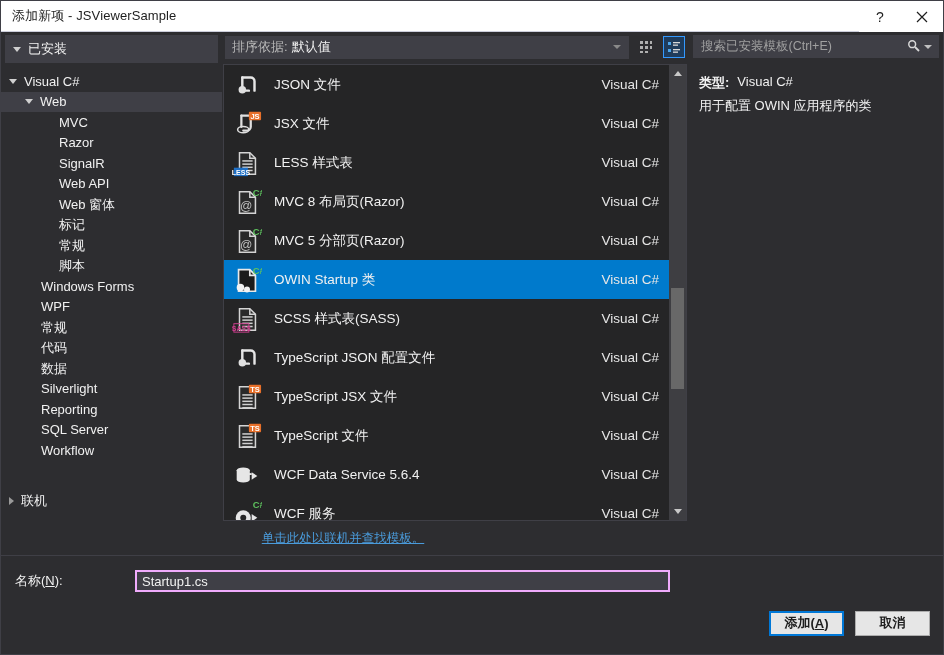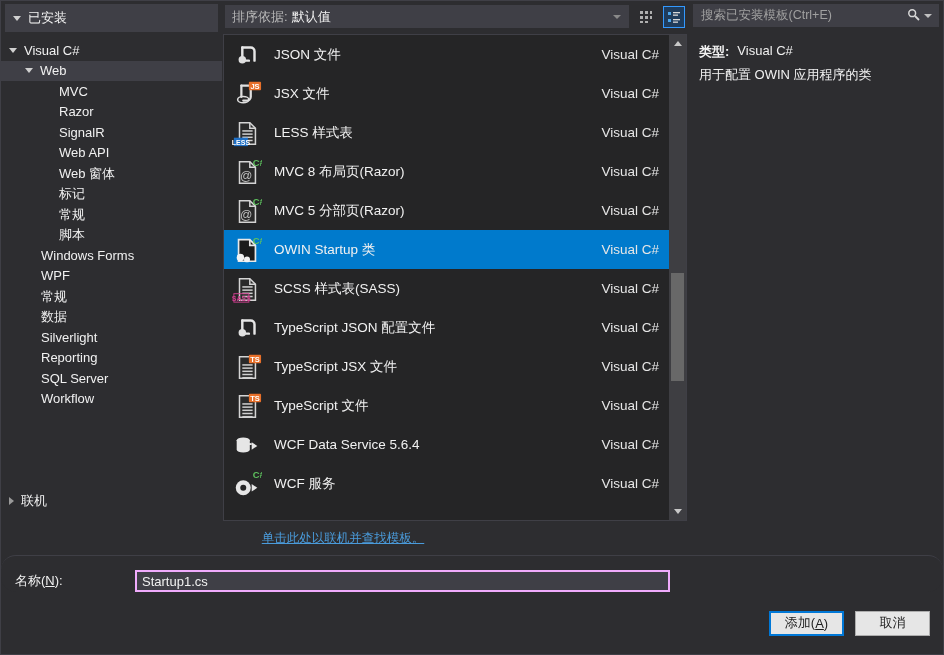--- a/index.html
+++ b/index.html
@@ -238,21 +238,20 @@
     color: #4a9bdb; font-size: 12.5px;
     text-decoration: underline; cursor: pointer;
   }
 
   
   .name-section {
     flex: 0 0 auto;
     border-top: 1px solid #3f3f46;
     padding: 14px 0 0 0;
     background: #2d2d30;
-    border-radius: 15px;
   }
   .name-row { display: flex; align-items: center; padding: 0 12px 0 14px; }
   .name-label { color: #f1f1f1; font-size: 13px; width: 120px; flex: 0 0 120px; }
   .name-label u { text-decoration: underline; }
   .name-input {
     flex: 1 1 auto;
     height: 22px;
     background: #3f3f46;
     border: 2px solid #f0abfc;
     color: #f1f1f1;
@@ -272,30 +271,43 @@
     gap: 11px;
   }
   .dlg-btn {
     width: 75px; height: 25px;
     background: #e6e6e6;
     border: 1px solid #adadad;
     color: #1e1e1e;
     font-size: 13px;
     font-family: inherit;
     cursor: default;
-    display: flex; align-items: center; justify-content: center;
+    display: flex; align-items: center; justify-content: center; font-weight: bold;
   }
   .dlg-btn u { text-decoration: underline; }
   .dlg-btn.default { border: 2px solid #0078d7; }
 </style>
 </head>
 <body>
 
 <div id="dialog">
 
+  <div class="titlebar">
+    <div class="titlebar-text">添加新项 - JSViewerSample</div>
+    <div class="titlebar-buttons">
+      <div class="tb-btn">
+        <span>?</span>
+      </div>
+      <div class="tb-btn close">
+        <svg width="12" height="12" viewBox="0 0 12 12">
+          <path d="M1,1 L11,11 M11,1 L1,11" stroke="#1e1e1e" stroke-width="1.2" fill="none"></path>
+        </svg>
+      </div>
+    </div>
+  </div>
 
   <div class="body">
     <div class="panes">
 
       <div class="left-pane">
         <div class="left-header">
           <span class="tri tri-down"></span>
           <span>已安装</span>
         </div>
         <div class="tree" id="tree">
@@ -332,20 +344,23 @@
               <span class="lbl">脚本</span>
             </div>
             <div class="tree-node depth1b">
               <span class="lbl">Windows Forms</span>
             </div>
             <div class="tree-node depth1b">
               <span class="lbl">WPF</span>
             </div>
             <div class="tree-node depth1b">
               <span class="lbl">常规</span>
+            </div>
+            <div class="tree-node depth1b">
+              <span class="lbl">代码</span>
             </div>
             <div class="tree-node depth1b">
               <span class="lbl">数据</span>
             </div>
             <div class="tree-node depth1b">
               <span class="lbl">Silverlight</span>
             </div>
             <div class="tree-node depth1b">
               <span class="lbl">Reporting</span>
             </div>

